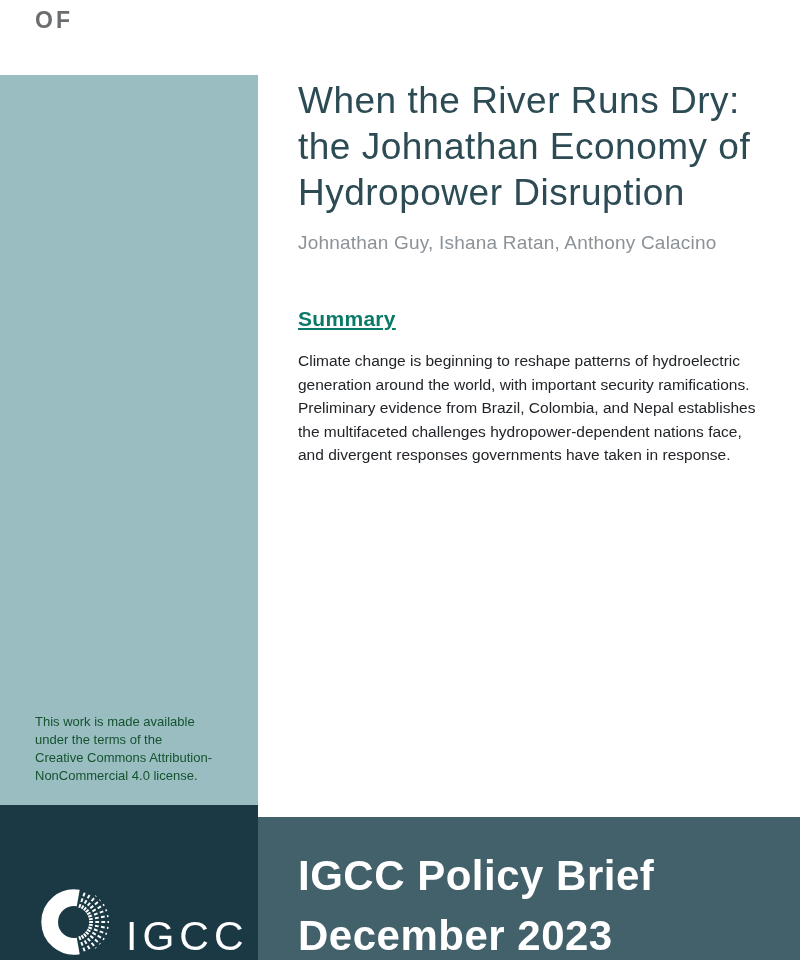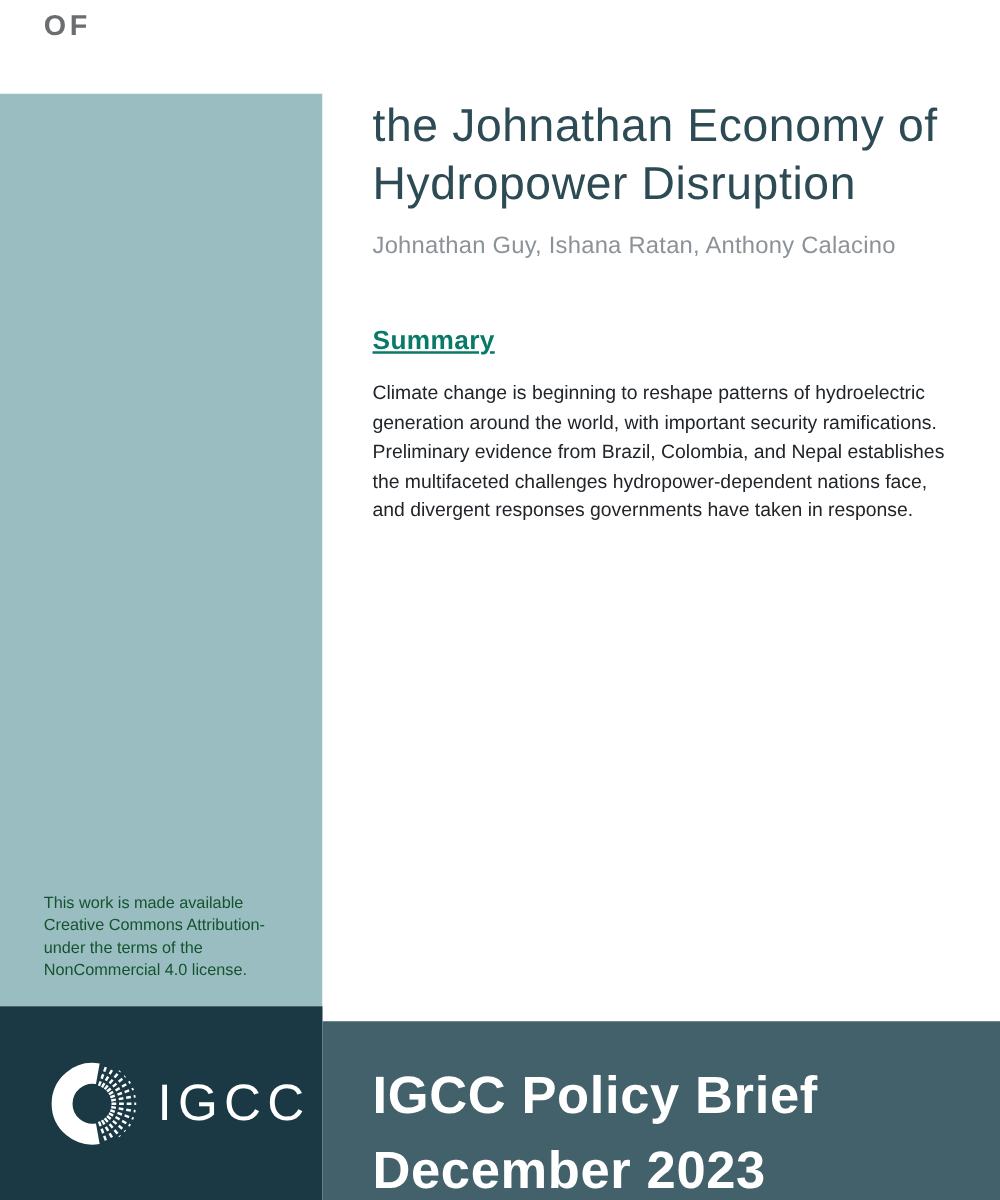--- a/index.html
+++ b/index.html
@@ -98,21 +98,21 @@
   .footer {
     position: absolute;
     top: 805px; left: 0;
     width: 800px; height: 155px;
     display: flex;
   }
   .footer-left {
     flex: 0 0 258px;
     background: #1a3944;
     display: flex;
-    align-items: center;
+    align-items: flex-end;
     padding-left: 36px;
   }
   .igcc-logo-icon {
     width: 76px;
     height: 76px;
     flex: 0 0 76px;
   }
   .igcc-wordmark {
     margin-left: 14px;
     color: #ffffff;
@@ -141,28 +141,29 @@
     <div class="uc-wordmark">
       <div>OF</div>
     </div>
   </div>
 
   <div class="body-row">
 
     <aside class="sidebar">
       <div class="license">
         <div>This work is made available</div>
+        <div>under the terms of the</div>
         <div>Creative Commons Attribution-</div>
-        <div>under the terms of the</div>
         <div>NonCommercial 4.0 license.</div>
       </div>
     </aside>
 
     <main class="content">
       <h1 class="title">
+        <div>When the River Runs Dry:</div>
         <div>the Johnathan Economy of</div>
         <div>Hydropower Disruption</div>
       </h1>
       <p class="authors">Johnathan Guy, Ishana Ratan, Anthony Calacino</p>
       <h2 class="summary-label">Summary</h2>
       <p class="summary-text">Climate change is beginning to reshape patterns of hydroelectric generation around the world, with important security ramifications. Preliminary evidence from Brazil, Colombia, and Nepal establishes the multifaceted challenges hydropower-dependent nations face, and divergent responses governments have taken in response.</p>
     </main>
 
   </div>
 

